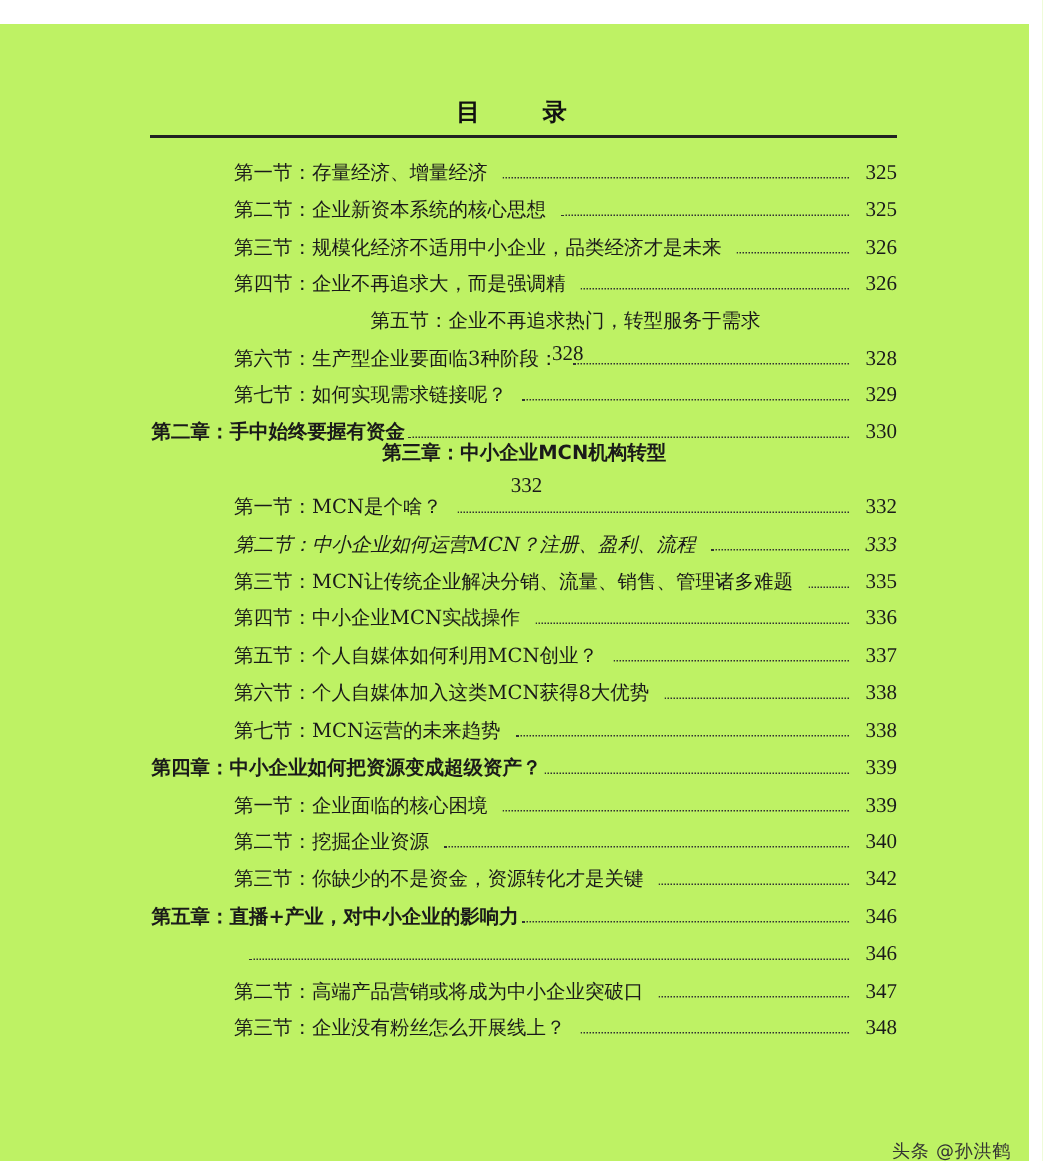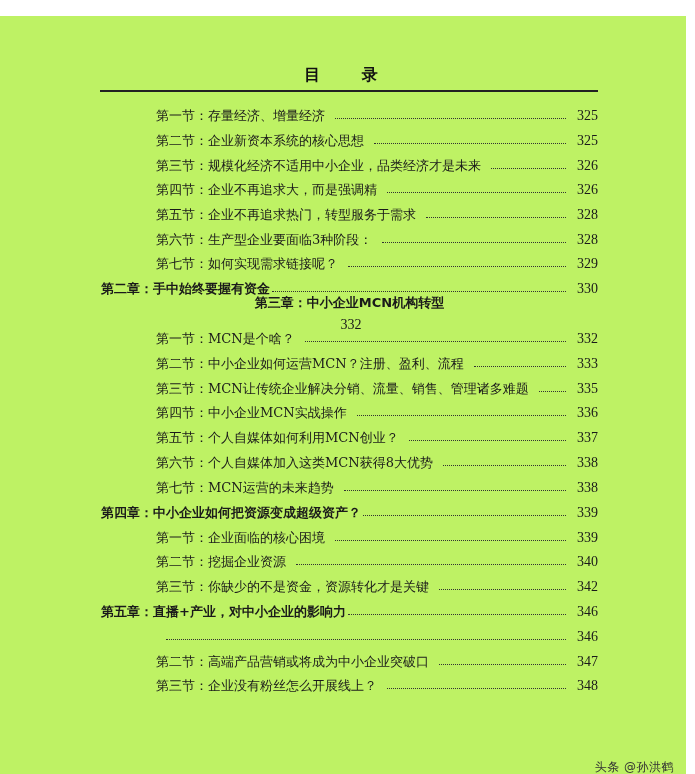--- a/index.html
+++ b/index.html
@@ -115,21 +115,21 @@
       <div class="toc-row section" style="top: 50px;">
         <span class="label">第三节：规模化经济不适用中小企业，品类经济才是未来</span>
         <span class="leader"></span>
         <span class="page-num">326</span>
       </div>
       <div class="toc-row section" style="top: 74px;">
         <span class="label">第四节：企业不再追求大，而是强调精</span>
         <span class="leader"></span>
         <span class="page-num">326</span>
       </div>
-      <div class="toc-row section" style="top: 99px;">
+      <div class="toc-row section" style="top: 99px; flex-direction: column;">
         <span class="label">第五节：企业不再追求热门，转型服务于需求</span>
         <span class="leader"></span>
         <span class="page-num">328</span>
       </div>
       <div class="toc-row section" style="top: 124px;">
         <span class="label">第六节：生产型企业要面临3种阶段：</span>
         <span class="leader"></span>
         <span class="page-num">328</span>
       </div>
       <div class="toc-row section" style="top: 148px;">
@@ -145,21 +145,21 @@
       <div class="toc-row chapter" style="top: 198px; flex-direction: column;">
         <span class="label">第三章：中小企业MCN机构转型</span>
         <span class="leader"></span>
         <span class="page-num">332</span>
       </div>
       <div class="toc-row section" style="top: 223px;">
         <span class="label">第一节：MCN是个啥？</span>
         <span class="leader"></span>
         <span class="page-num">332</span>
       </div>
-      <div class="toc-row section" style="top: 248px;">
+      <div class="toc-row section" style="top: 248px; font-style: italic;">
         <span class="label">第二节：中小企业如何运营MCN？注册、盈利、流程</span>
         <span class="leader"></span>
         <span class="page-num">333</span>
       </div>
       <div class="toc-row section" style="top: 273px;">
         <span class="label">第三节：MCN让传统企业解决分销、流量、销售、管理诸多难题</span>
         <span class="leader"></span>
         <span class="page-num">335</span>
       </div>
       <div class="toc-row section" style="top: 297px;">

